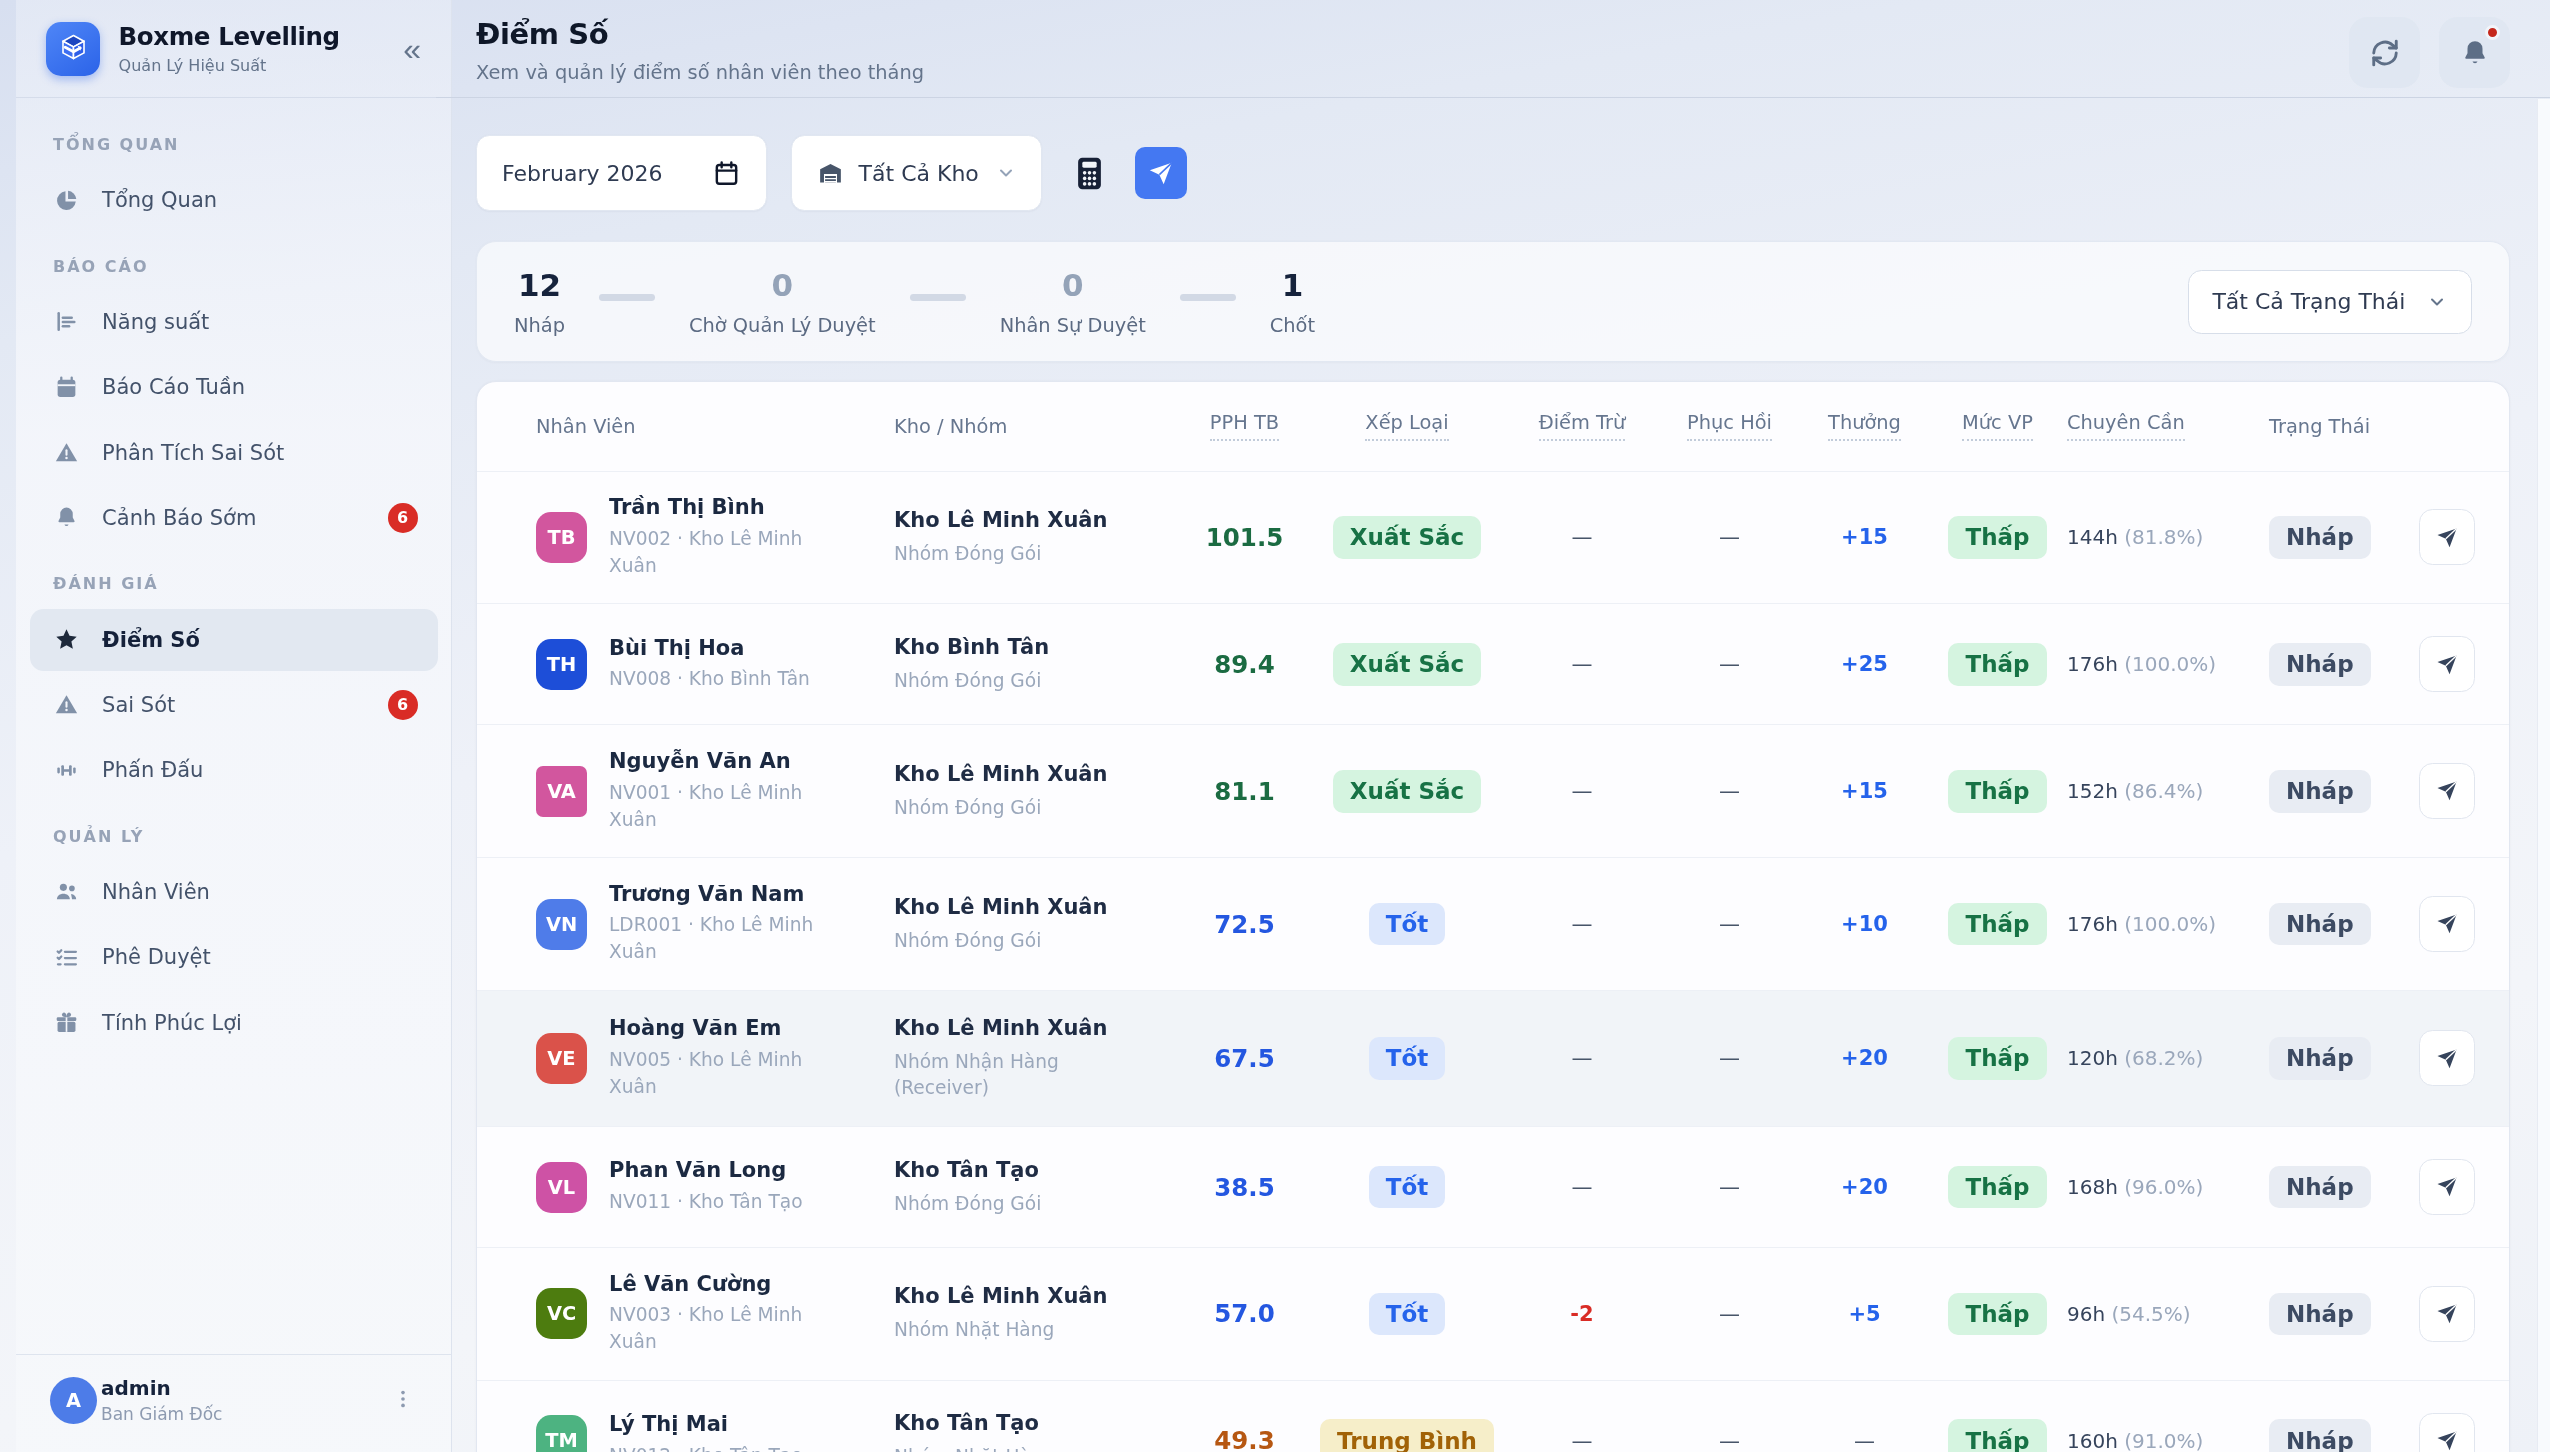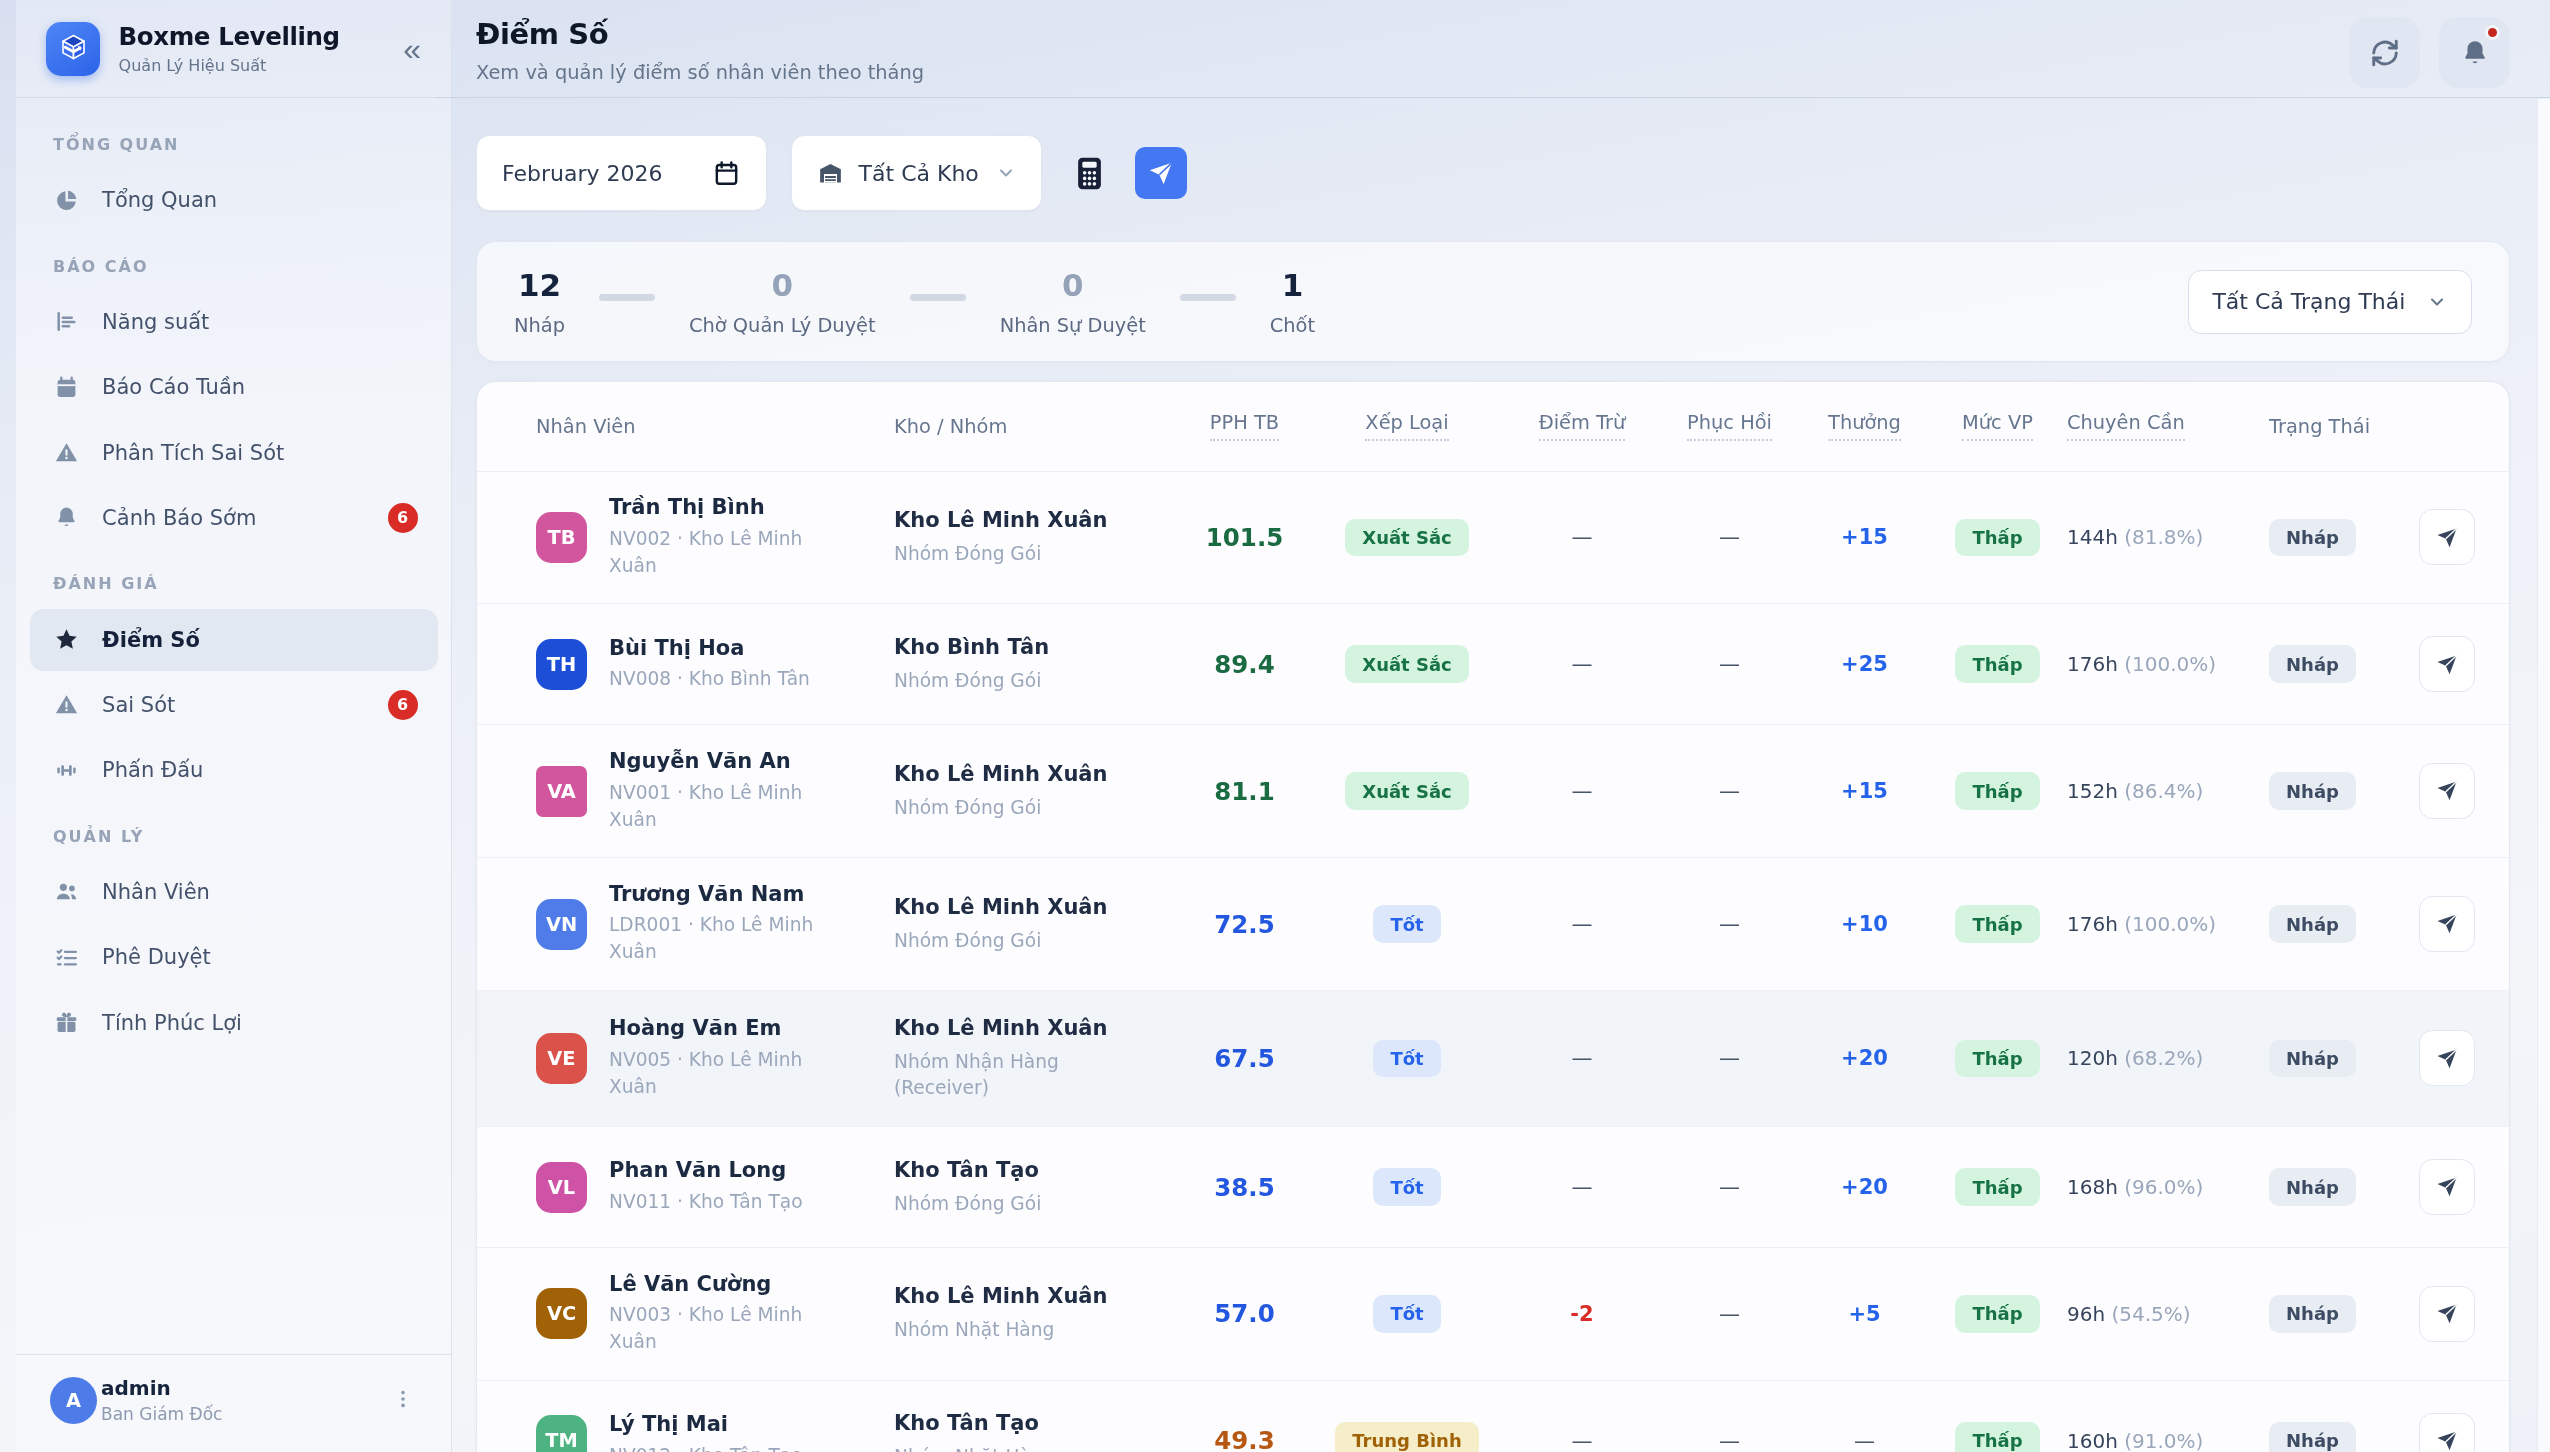--- a/index.html
+++ b/index.html
@@ -100,21 +100,21 @@
   .emp-name { font-size:21px; font-weight:700; color:#1b2941; }
   .emp-sub { font-size:18.6px; color:#9aa7bb; margin-top:6.7px; line-height:1.45; }
   .c-kho { max-width:223px; }
   .kho-name { font-size:21px; font-weight:700; color:#1f2c44; line-height:1.3; }
   .kho-group { font-size:18.6px; color:#9aa7bb; margin-top:6.7px; line-height:1.45; }
   .c-pph { font-size:24.5px; font-weight:700; text-align:center; }
   .pph-green { color:#1b6b42; }
   .pph-blue { color:#2457e0; }
   .pph-orange { color:#b65712; }
   .cen2 { text-align:center; }
-  .badge { display:inline-block; font-size:18px; font-weight:600; padding:8.4px 17px; border-radius:10px; white-space:nowrap; }
+  .badge { display:inline-block; font-size:23px; font-weight:600; padding:8.4px 17px; border-radius:10px; white-space:nowrap; }
   .b-ex { background:#d5f4e0; color:#177245; }
   .b-good { background:#dce7fc; color:#2563eb; }
   .b-avg { background:#f6eec9; color:#a16207; }
   .b-draft { background:#e8ecf3; color:#3d4b63; font-weight:600; }
   .c-deduct, .c-recover { font-size:21px; color:#475569; text-align:center; }
   .c-deduct.neg { color:#d92c26; font-weight:700; }
   .c-bonus { font-size:21px; font-weight:700; color:#2563eb; text-align:center; }
   .c-bonus.mut { color:#475569; font-weight:400; }
   .c-cc { font-size:20px; line-height:1.5; padding-right:8.4px; }
   .cc-h { color:#36445c; }
@@ -575,21 +575,21 @@
         <svg viewBox="0 0 24 24">
                   <path d="M22 2.5 14.8 21.5 11 13 2.5 9.2z"></path>
                   <path d="M22 2.5 11 13" fill="none" stroke="#fff" stroke-width="1.4"></path>
                 </svg>
       </button>
     </div>
   </div>
 
   <div class="trow">
     <div class="c-emp">
-      <div class="avatar" style="background: #a16207;">VC</div>
+      <div class="avatar" style="background: #4d7c0f;">VC</div>
       <div class="emp-text">
         <div class="emp-name">Lê Văn Cường</div>
         <div class="emp-sub">NV003 · Kho Lê Minh Xuân</div>
       </div>
     </div>
     <div class="c-kho">
       <div class="kho-name">Kho Lê Minh Xuân</div>
       <div class="kho-group">Nhóm Nhặt Hàng</div>
     </div>
     <div class="c-pph pph-blue">57.0</div>

